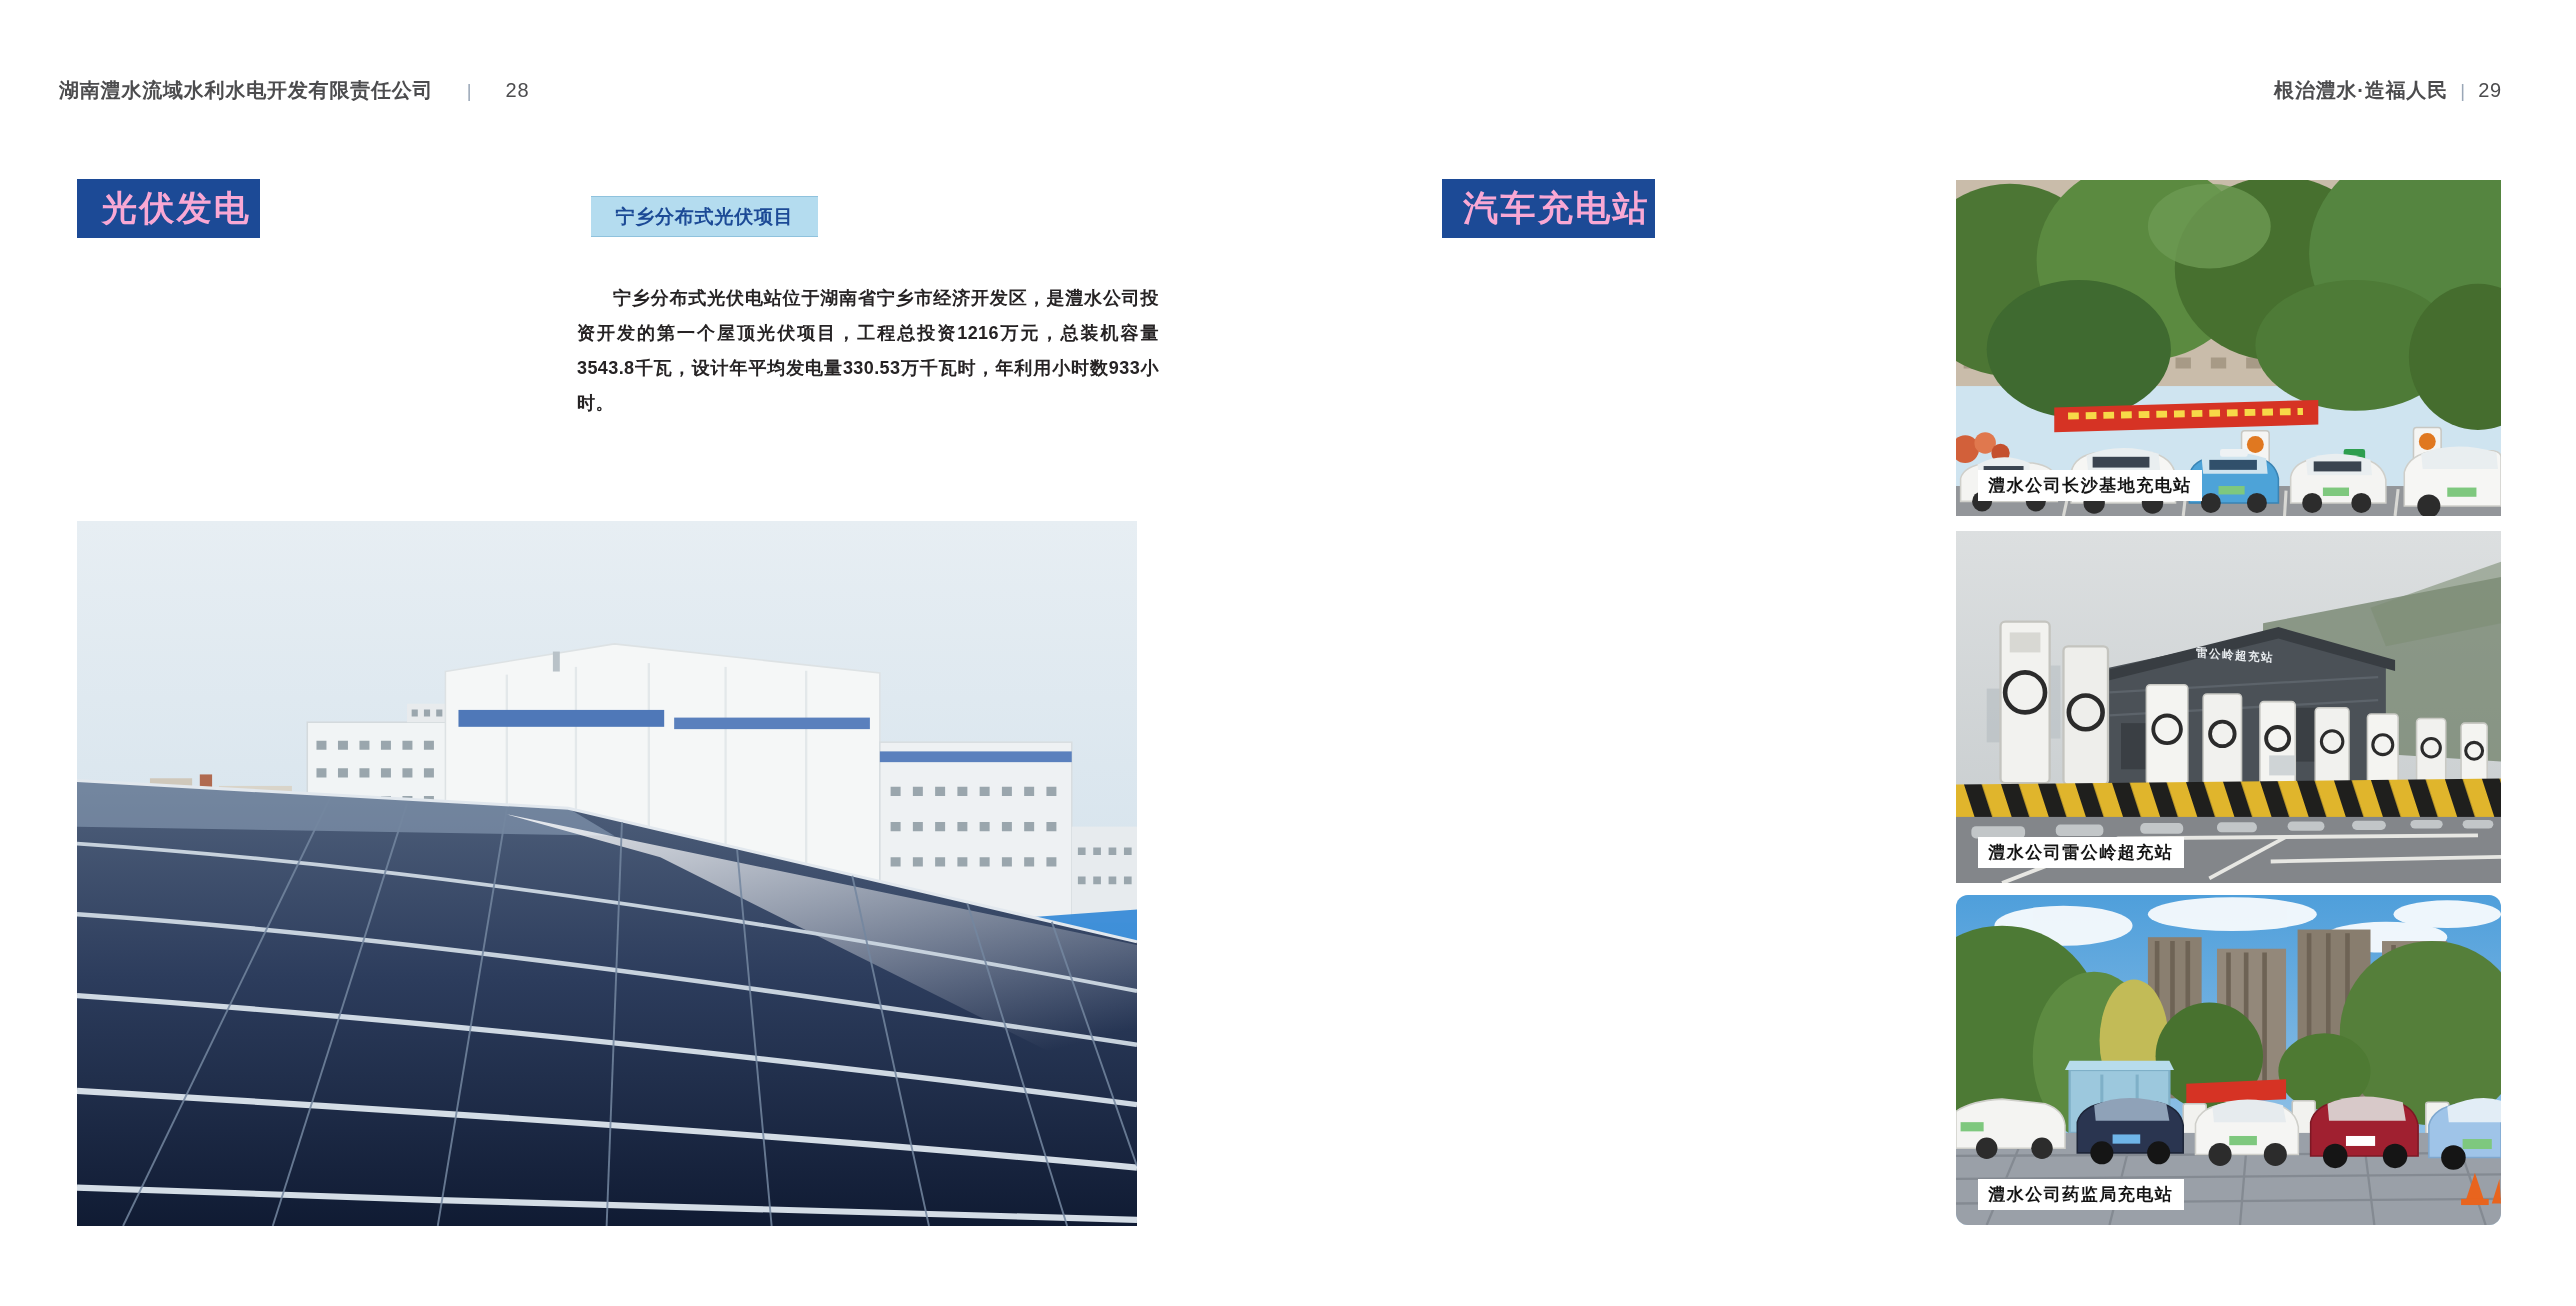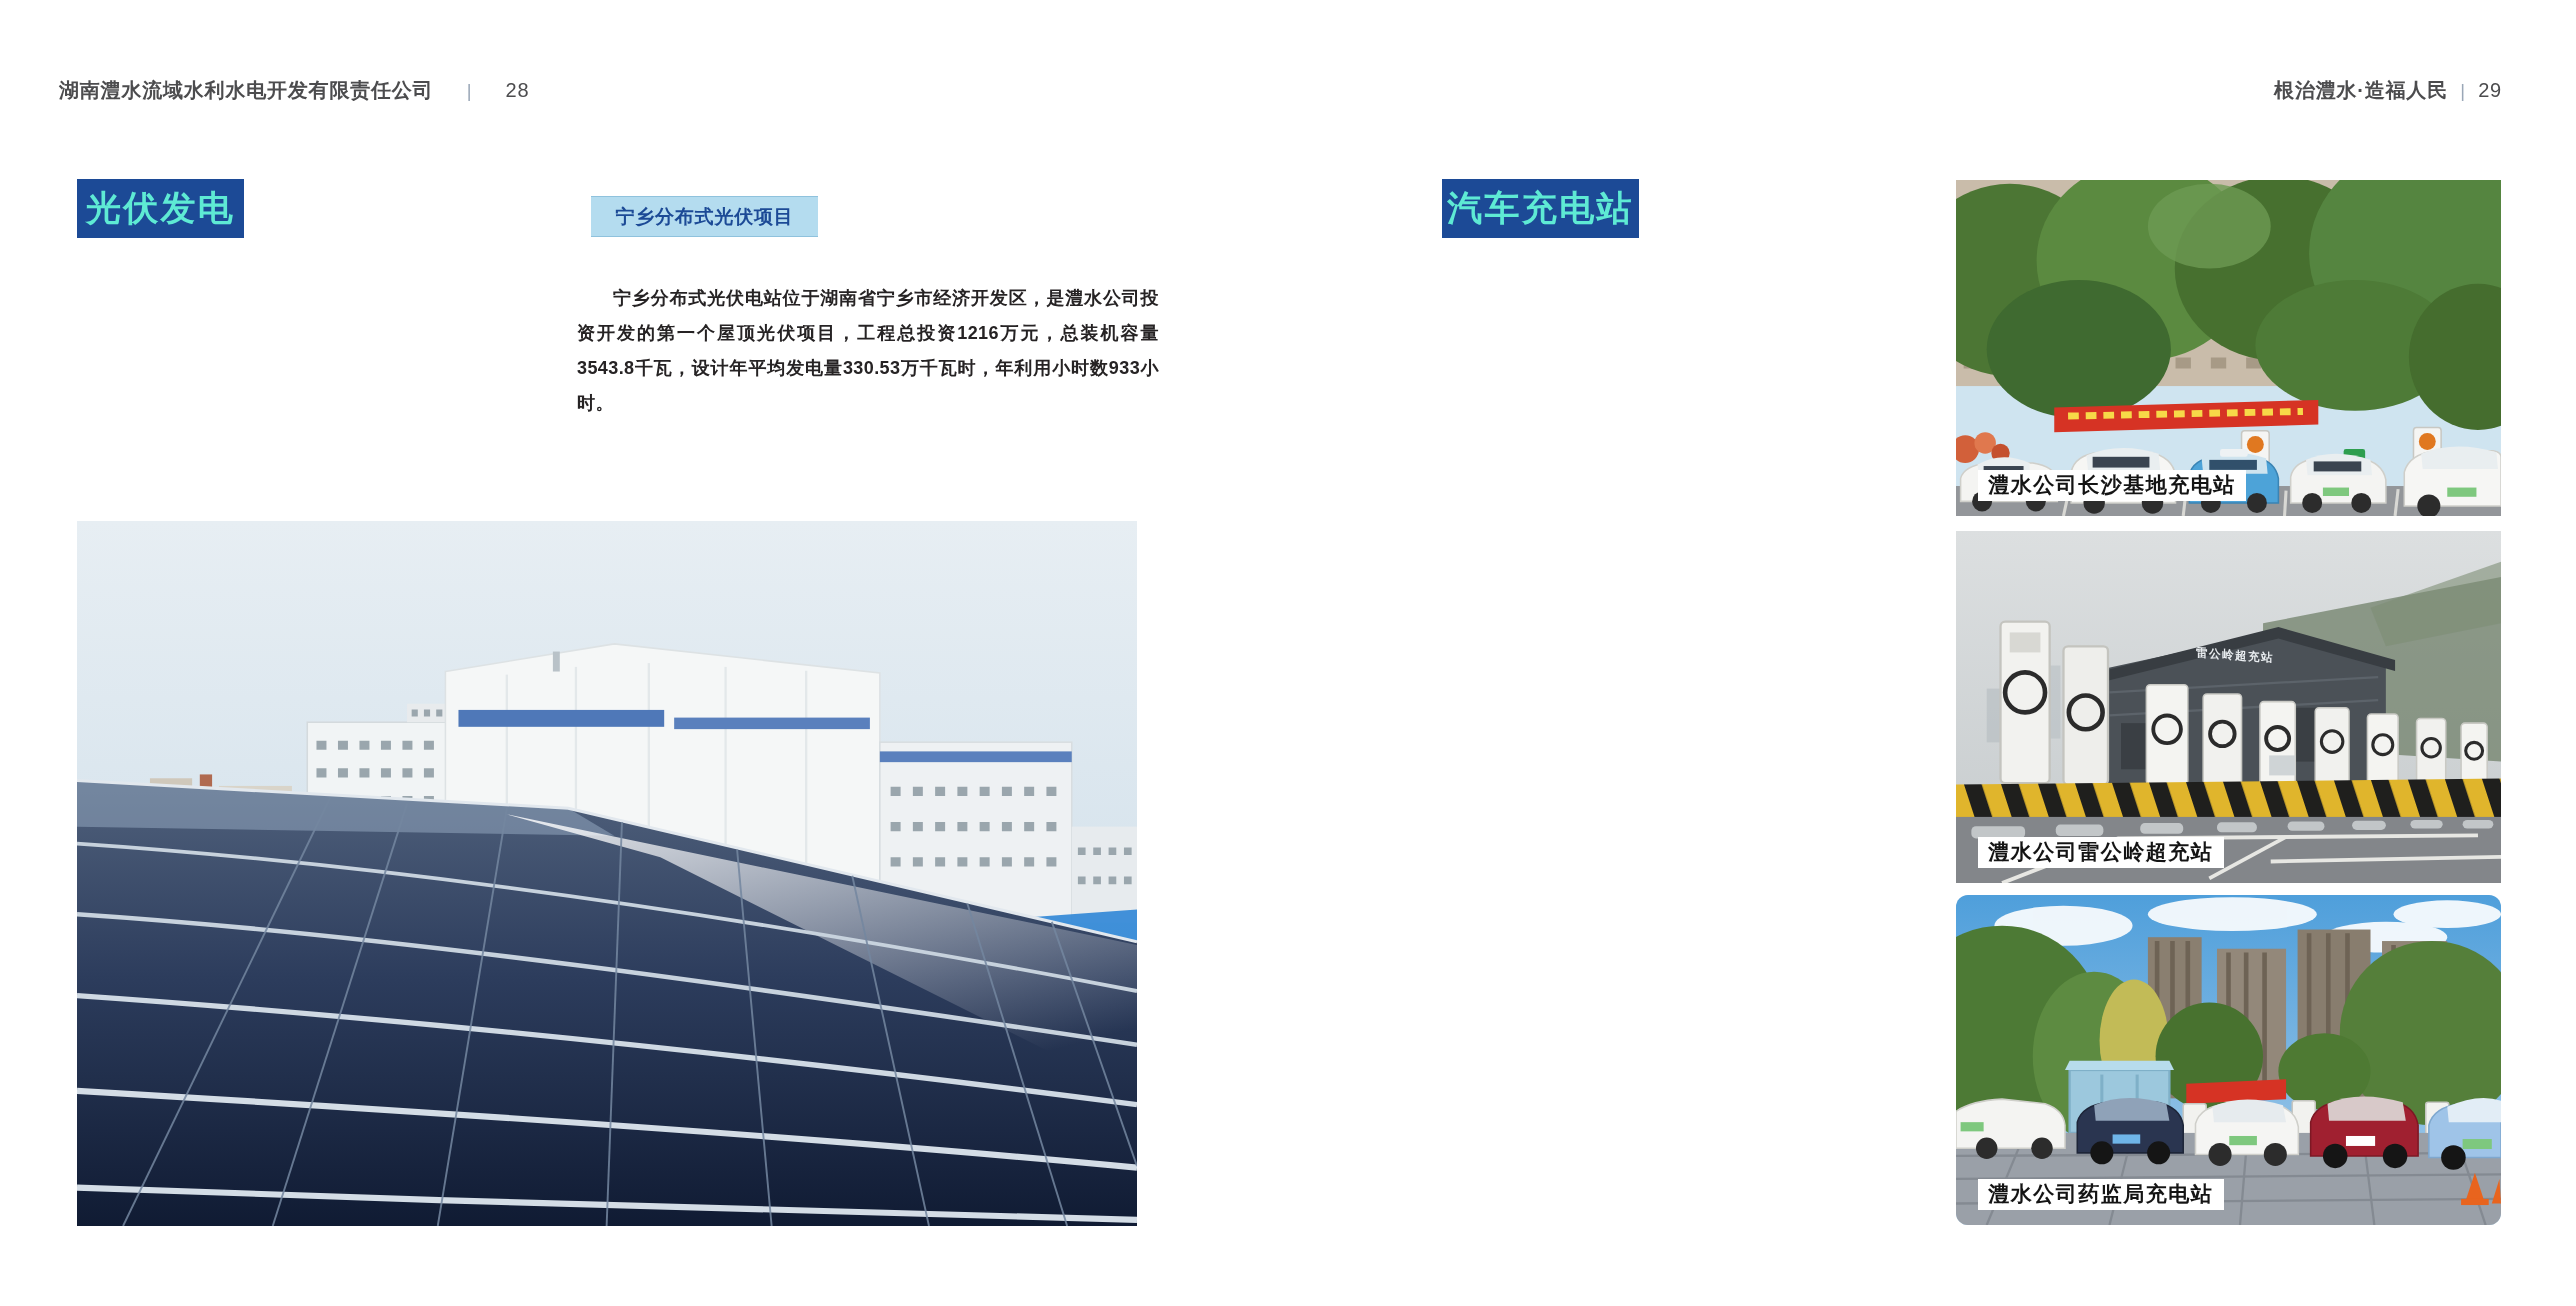--- a/index.html
+++ b/index.html
@@ -9,23 +9,23 @@
 
   
   .running-head{position:absolute;top:77px;display:flex;align-items:center;
     font-size:20px;font-weight:700;color:#4c4c4e;letter-spacing:0.8px;}
   .running-head .sep{color:#9aa7b7;font-weight:400;margin:0 12.3px;font-size:18.4px;}
   .running-head .pageno{color:#4c4c4e;font-weight:400;}
   #head-left{left:59px;gap:21px;}
   #head-right{right:74px;}
 
   
-  .sec-title{position:absolute;background:#1c4a96;color:#5eead4;
+  .sec-title{position:absolute;background:#1c4a96;color:#f9a8d4;
     font-weight:800;font-size:35px;letter-spacing:2.3px;
-    display:flex;align-items:center;justify-content:center;}
+    display:flex;align-items:center;justify-content:center;padding-left:16px;}
   #sec-solar{left:77px;top:179px;width:167px;height:59px;}
   #sec-ev{left:1442px;top:179px;width:197px;height:59px;}
 
   .sub-title{position:absolute;left:591px;top:196px;width:227px;height:41px;
     background:#b4dcef;border-top:1.5px solid #8fc2dd;border-bottom:1.5px solid #8fc2dd;
     color:#1c4a96;font-weight:800;font-size:19px;letter-spacing:0.8px;
     display:flex;align-items:center;justify-content:center;box-sizing:border-box;}
 
   .para{position:absolute;color:#262324;font-size:18px;line-height:35px;
     font-weight:600;text-align:justify;text-indent:2em;letter-spacing:0.4px;}
@@ -35,21 +35,21 @@
   
   .figure{position:absolute;overflow:hidden;background:#dfe7ee;}
   #photo-solar{left:77px;top:521px;width:1060px;height:705px;}
   #photo-ev1{left:1956px;top:180px;width:545px;height:336px;}
   #photo-ev2{left:1956px;top:531px;width:545px;height:352px;}
   #photo-ev3{left:1956px;top:895px;width:545px;height:330px;}
   .figure svg{position:absolute;left:0;top:0;width:100%;height:100%;display:block;}
 
   .photo-caption{position:absolute;left:21.5px;bottom:15.4px;background:#ffffff;
     color:#141414;font-family:"Liberation Serif","DejaVu Serif",serif;
-    font-weight:700;font-size:21px;letter-spacing:1.5px;padding:3.8px 10.7px;line-height:23px;}
+    font-weight:700;font-size:17px;letter-spacing:1.5px;padding:3.8px 10.7px;line-height:23px;}
 
   .shed-sign{position:absolute;left:240px;top:117px;color:#e9edf0;font-size:11.5px;
     letter-spacing:1.5px;font-weight:700;transform:skewY(4deg);}
 </style>
 </head>
 <body>
 
 <div class="spread">
 
   <div class="running-head" id="head-left">

